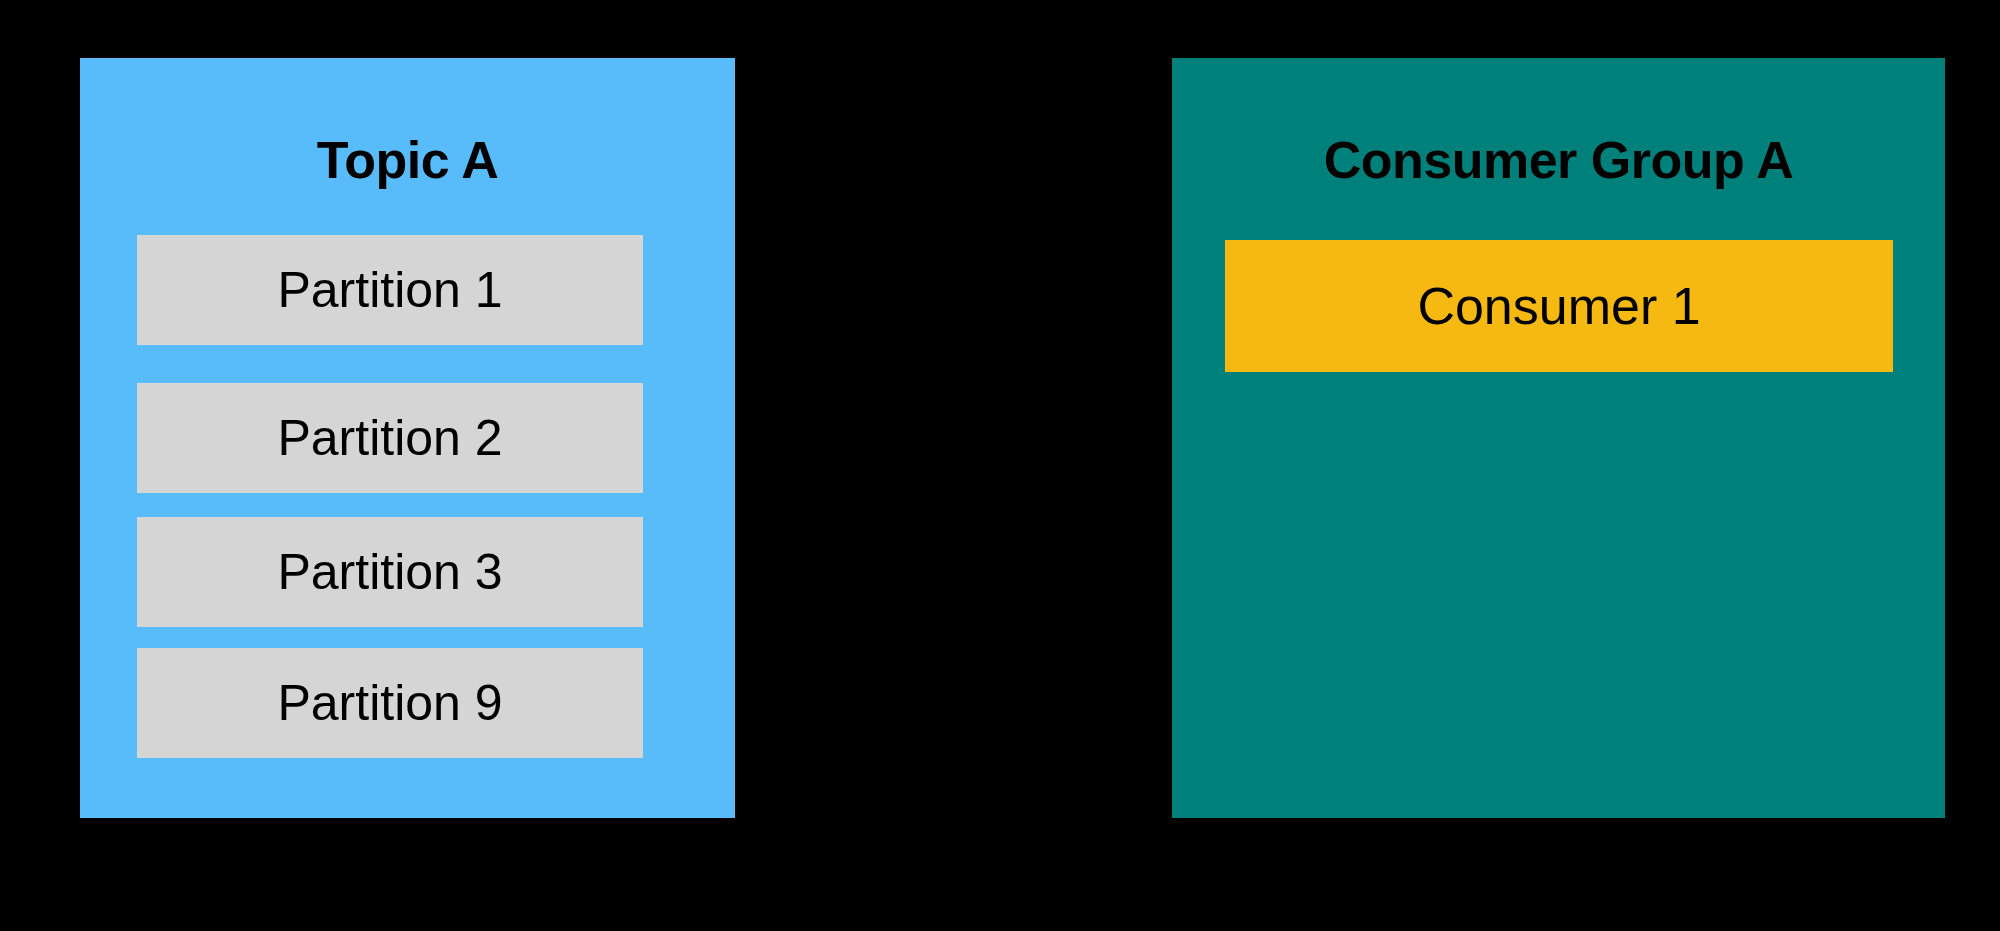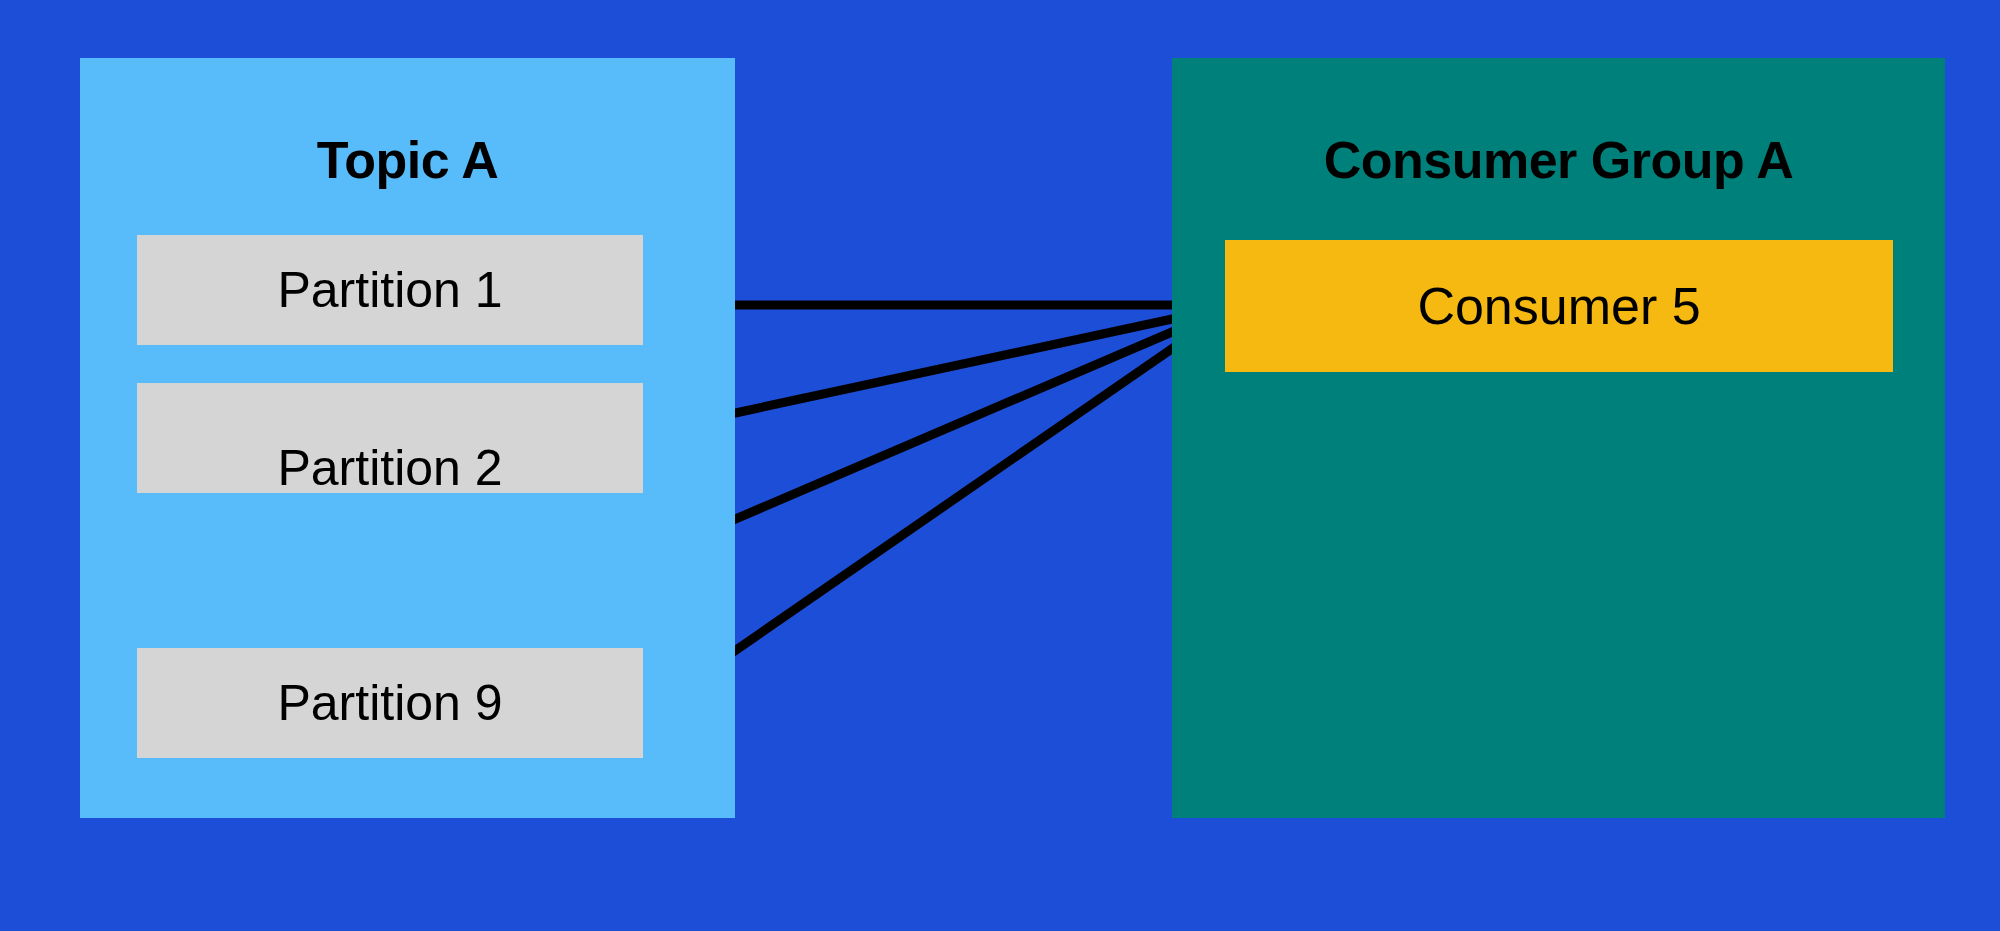--- a/index.html
+++ b/index.html
@@ -8,21 +8,21 @@
     padding: 0;
     background: #ffffff;
   }
   body {
     font-family: "Liberation Sans", sans-serif;
   }
   #canvas {
     position: relative;
     width: 2000px;
     height: 931px;
-    background: #1d4ed8;
+    background: #000000;
     overflow: hidden;
   }
 
   
   .panel {
     position: absolute;
     box-sizing: border-box;
   }
   #topic-panel {
     left: 80px;
@@ -71,21 +71,21 @@
     align-items: center;
     justify-content: center;
   }
   .partition-label {
     font-size: 50px;
     line-height: 50px;
     color: #000000;
     white-space: nowrap;
   }
   .p-0 { top: 177px; }
-  .p-1 { top: 325px; align-items: flex-end; }
+  .p-1 { top: 325px; }
   .p-2 { top: 459px; }
   .p-3 { top: 590px; }
 
   
   #consumer-box {
     position: absolute;
     left: 53px;
     top: 182px;
     width: 668px;
     height: 132px;
@@ -129,27 +129,30 @@
     <div class="panel-title" id="topic-title">Topic A</div>
 
     <div class="partition-box p-0">
       <span class="partition-label">Partition 1</span>
     </div>
 
     <div class="partition-box p-1">
       <span class="partition-label">Partition 2</span>
     </div>
 
+    <div class="partition-box p-2">
+      <span class="partition-label">Partition 3</span>
+    </div>
 
     <div class="partition-box p-3">
       <span class="partition-label">Partition 9</span>
     </div>
   </div>
 
   <div class="panel" id="group-panel">
     <div class="panel-title" id="group-title">Consumer Group A</div>
 
     <div id="consumer-box">
-      <span class="consumer-label">Consumer 5</span>
+      <span class="consumer-label">Consumer 1</span>
     </div>
   </div>
 
 </div>
 
 </body></html>

